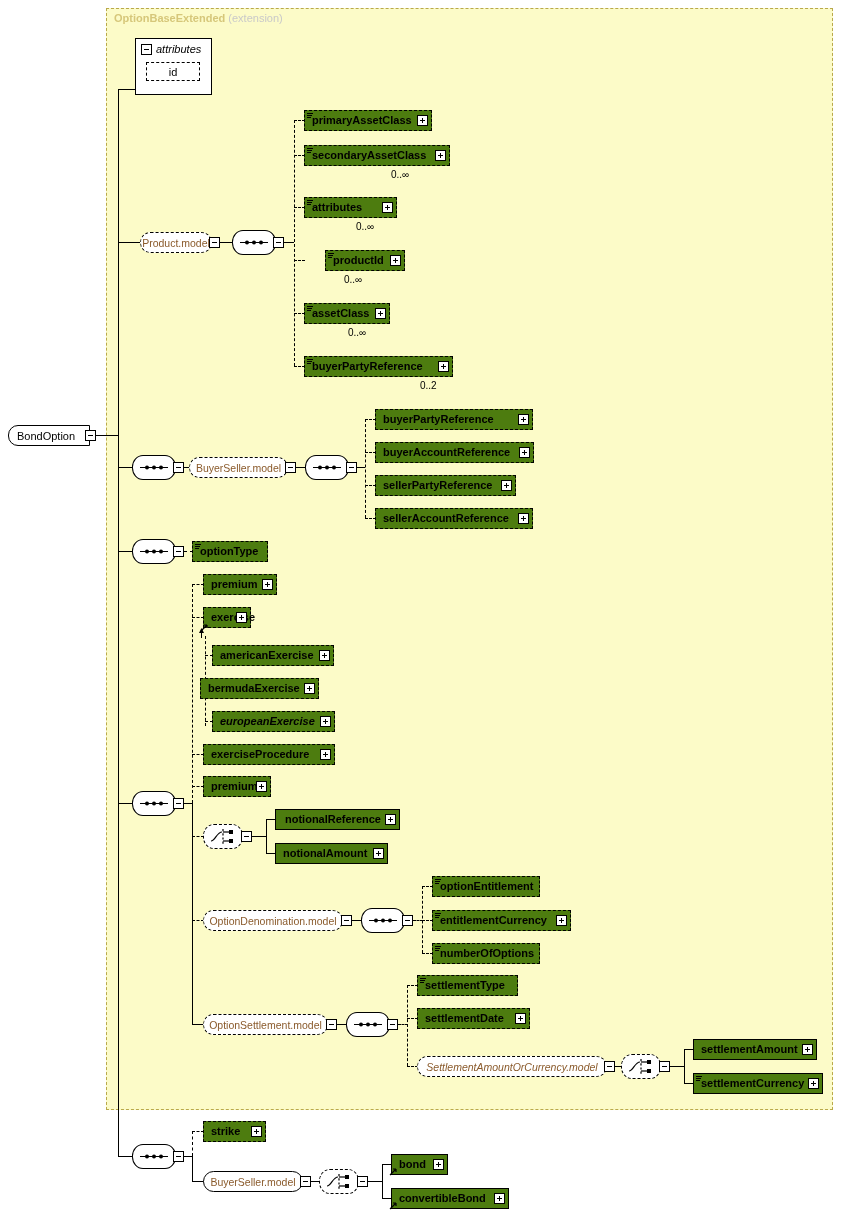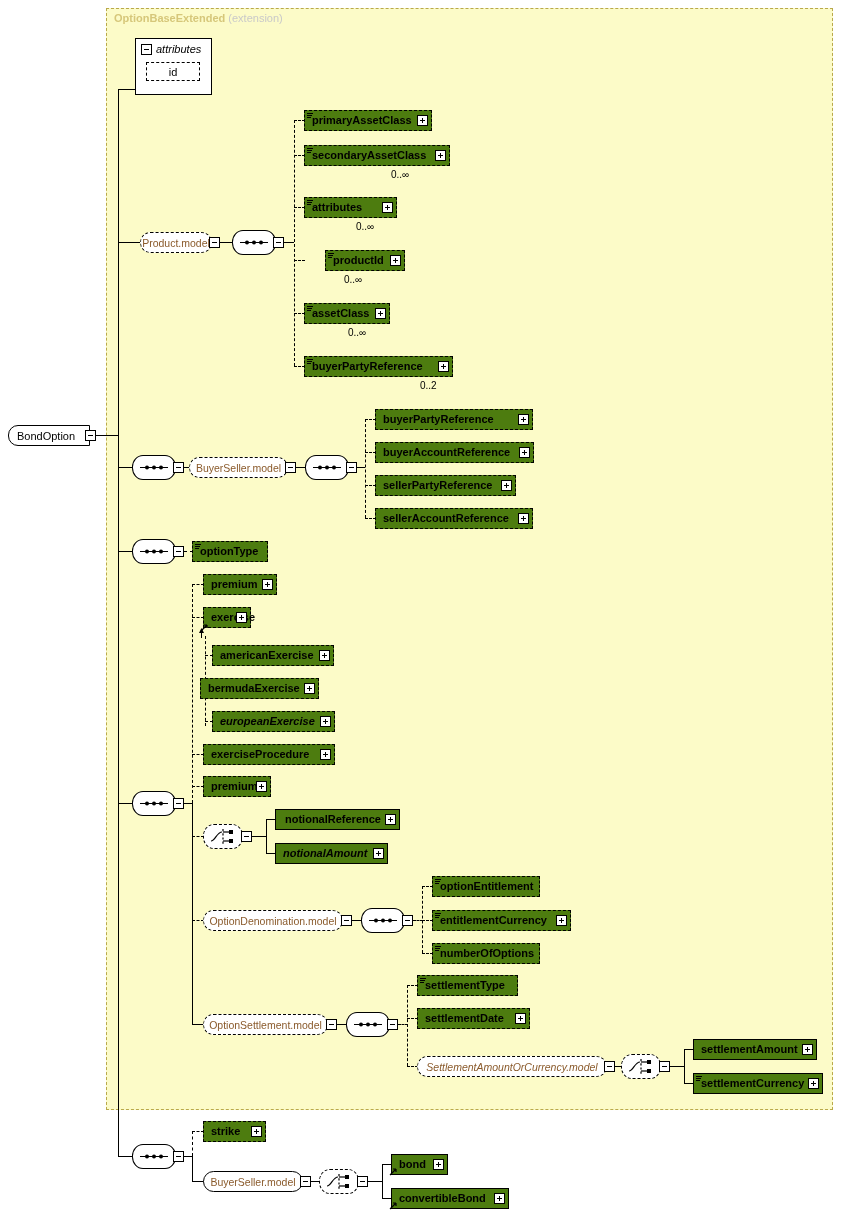--- a/index.html
+++ b/index.html
@@ -504,21 +504,21 @@
   <div class="ln ln-h" style="left:252px;top:836px;width:15px;"></div>
   <div class="ln ln-v" style="left:266px;top:819px;height:34px;"></div>
 
   <div class="ln ln-h" style="left:266px;top:819px;width:10px;"></div>
   <div class="node solid" style="left:275px;top:809px;width:125px;padding-left:9px;">
     <span class="lbl">notionalReference</span>
     <span class="plus" style="right:3px;top:4px;"></span>
   </div>
 
   <div class="ln ln-h" style="left:266px;top:853px;width:10px;"></div>
-  <div class="node solid" style="left:275px;top:843px;width:113px;font-style:italic;">
+  <div class="node solid" style="left:275px;top:843px;width:113px;">
     <span class="lbl">notionalAmount</span>
     <span class="plus" style="right:3px;top:4px;"></span>
   </div>
 
   <div class="dln dln-h" style="left:192px;top:920px;width:12px;"></div>
   <div class="modelref dash" style="left:203px;top:910px;width:140px;">
     <span>OptionDenomination.model</span>
   </div>
   <div class="minus" style="left:341px;top:915px;"></div>
   <div class="ln ln-h" style="left:352px;top:920px;width:10px;"></div>

